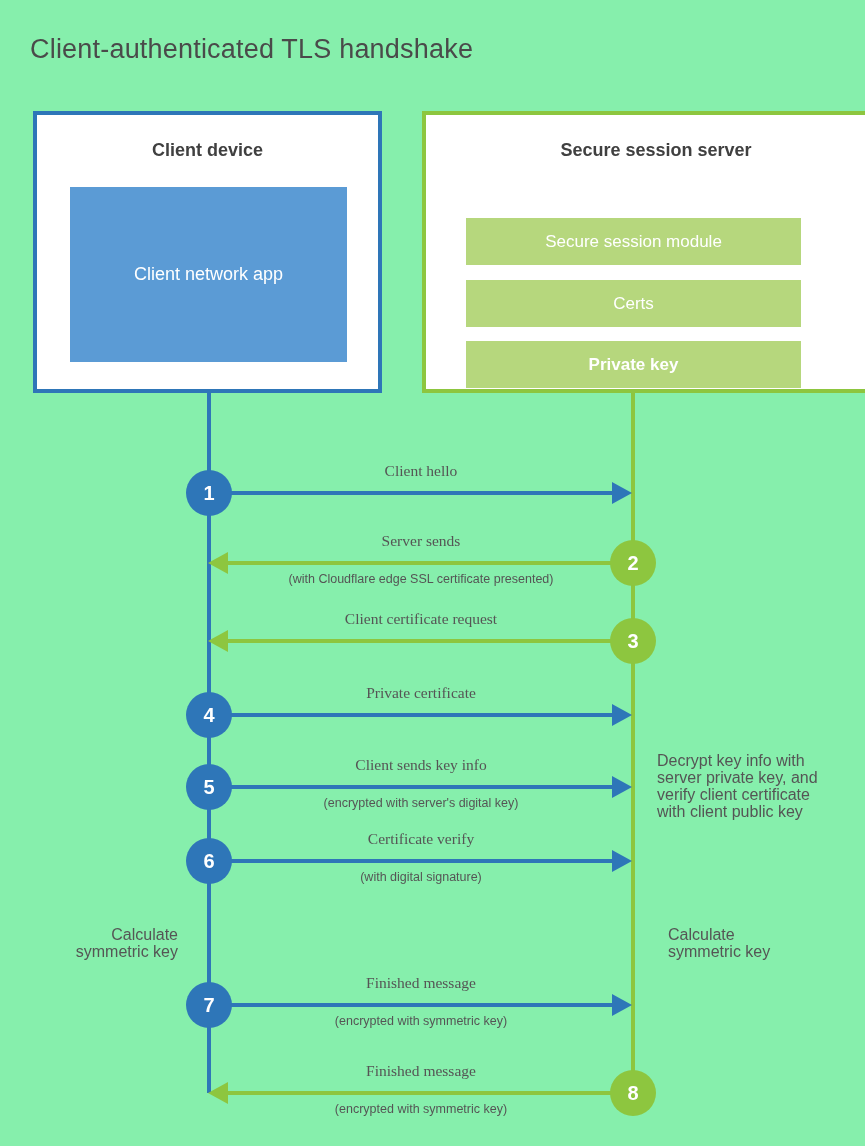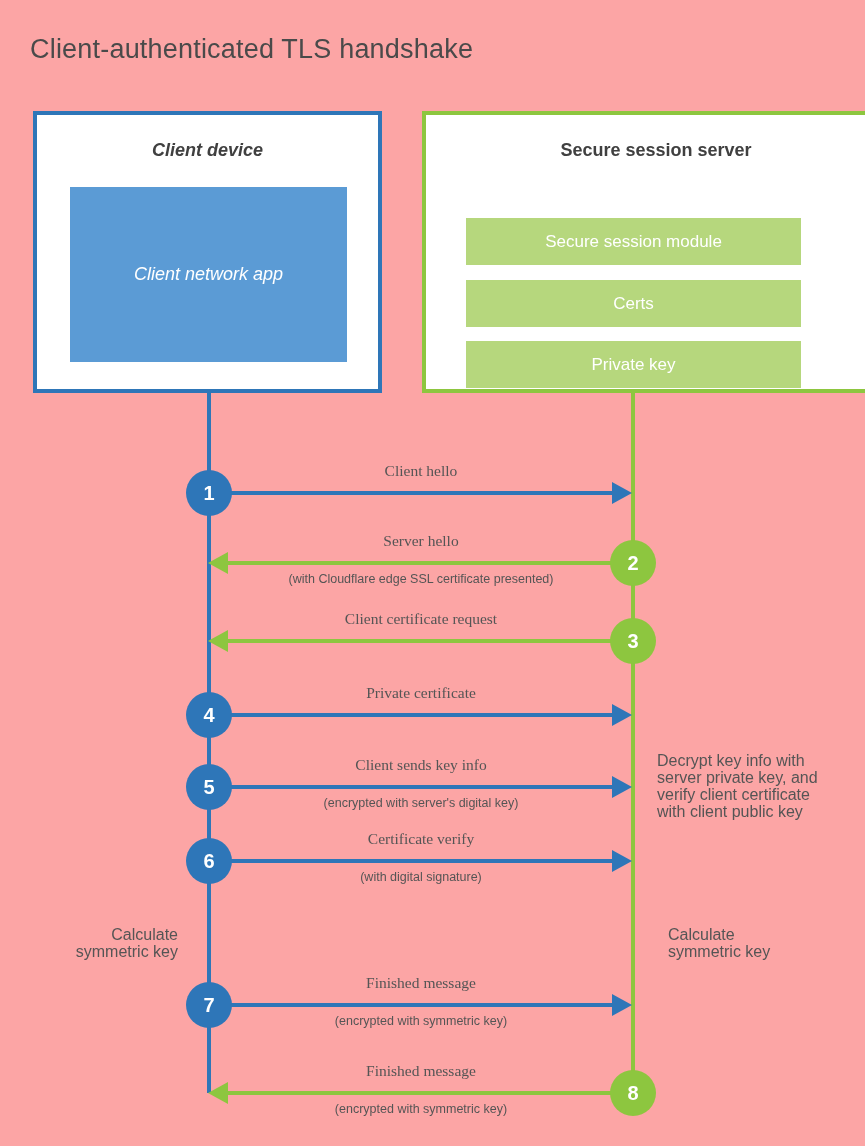--- a/index.html
+++ b/index.html
@@ -1,36 +1,36 @@
 <!DOCTYPE html>
 <html><head>
 <meta charset="utf-8">
 <style>
   html,body{margin:0;padding:0;background:#ffffff;}
   body{font-family:"Liberation Sans", sans-serif;}
-  #stage{position:relative;width:865px;height:1146px;background:#fca5a5;overflow:hidden;}
+  #stage{position:relative;width:865px;height:1146px;background:#86efac;overflow:hidden;}
 
   
   #title{position:absolute;left:30px;top:16px;font-size:27px;font-weight:300;color:#4a4a4a;letter-spacing:0.2px;}
 
   
   .outer-box{position:absolute;top:111px;height:282px;background:#ffffff;box-sizing:border-box;}
-  #client-box{left:33px;width:349px;border:4px solid #2e76b8;font-style:italic;}
+  #client-box{left:33px;width:349px;border:4px solid #2e76b8;}
   #server-box{left:422px;width:468px;border:4px solid #8dc63f;}
   .box-heading{margin-top:25px;text-align:center;font-size:18px;font-weight:bold;color:#404040;}
 
   #client-app{position:absolute;left:33px;top:72px;width:277px;height:175px;background:#5b9bd5;
     display:flex;align-items:center;justify-content:center;text-align:center;color:#ffffff;font-size:18px;line-height:25px;}
   #client-app span{display:inline-block;max-width:180px;}
 
   .server-bar{position:absolute;left:40px;width:335px;height:47px;background:#b6d77d;color:#ffffff;
     font-size:17px;text-align:center;line-height:47px;margin-top:28px;}
   #bar-0{top:75px;}
   #bar-1{top:137px;}
-  #bar-2{top:198px;}
+  #bar-2{top:198px;font-weight:bold;}
 
   
   .lifeline{position:absolute;top:391px;width:4px;}
   #blue-line{left:207px;height:702px;background:#2e76b8;}
   #green-line{left:631px;height:702px;background:#8dc63f;}
 
   
   .step{position:absolute;left:0;width:865px;height:0;}
   .s1{top:493px}.s2{top:563px}.s3{top:641px}.s4{top:715px}
   .s5{top:787px}.s6{top:861px}.s7{top:1005px}.s8{top:1093px}
@@ -86,21 +86,21 @@
     <div class="head"></div>
     <div class="circle">1</div>
     <div class="label">Client hello</div>
     <div class="sublabel"></div>
   </div>
 
   <div class="step s2 green">
     <div class="shaft"></div>
     <div class="head"></div>
     <div class="circle">2</div>
-    <div class="label">Server hello</div>
+    <div class="label">Server sends</div>
     <div class="sublabel">(with Cloudflare edge SSL certificate presented)</div>
   </div>
 
   <div class="step s3 green">
     <div class="shaft"></div>
     <div class="head"></div>
     <div class="circle">3</div>
     <div class="label">Client certificate request</div>
     <div class="sublabel"></div>
   </div>

